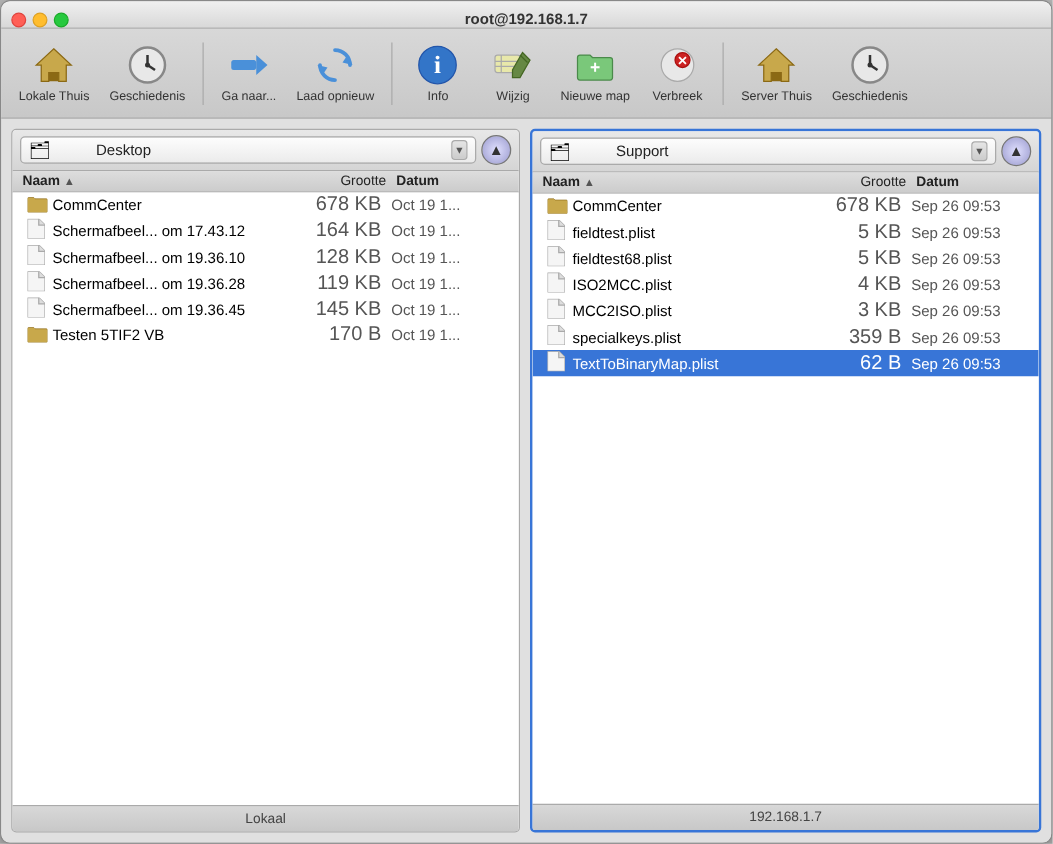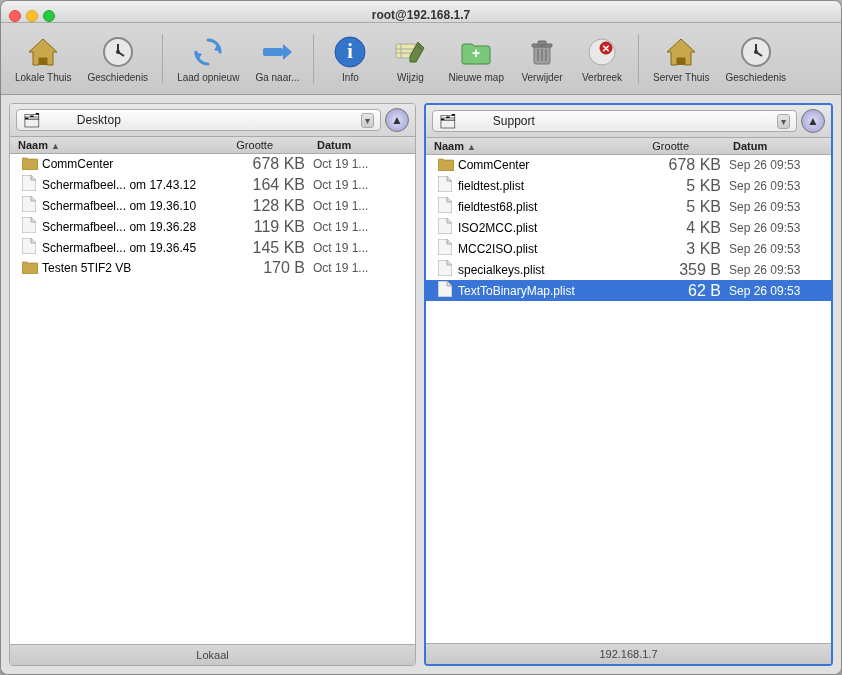--- a/index.html
+++ b/index.html
@@ -150,21 +150,21 @@
       color: #333;
     }
     .file-list-header {
       display: flex;
       background: linear-gradient(to bottom, #ddd, #ccc);
       border-bottom: 1px solid #aaa;
       padding: 2px 8px;
     }
     .col-name { flex: 1; font-weight: bold; font-size: 11px; color: #222; }
     .col-size { width: 70px; font-weight: normal; font-size: 11px; color: #222; text-align: right; padding-right: 8px; }
-    .col-date { width: 90px; font-weight: bold; font-size: 11px; color: #222; margin-left: 36px; }
+    .col-date { width: 90px; font-weight: bold; font-size: 11px; color: #222; }
     .sort-arrow { font-size: 9px; color: #555; }
     .file-list {
       flex: 1;
       overflow-y: auto;
       background: white;
     }
     .file-row {
       display: flex;
       align-items: center;
       padding: 1px 12px;
@@ -230,37 +230,37 @@
         </svg>
       </div>
       <span class="toolbar-label">Geschiedenis</span>
     </div>
 
     <div class="toolbar-separator"></div>
 
     <div class="toolbar-item">
       <div class="toolbar-icon">
         <svg width="36" height="36" viewBox="0 0 36 36">
+          <rect x="4" y="14" width="20" height="8" fill="#4a90d9" rx="2"></rect>
+          <polygon points="24,10 33,18 24,26" fill="#4a90d9"></polygon>
+        </svg>
+      </div>
+      <span class="toolbar-label">Ga naar...</span>
+    </div>
+
+    <div class="toolbar-item">
+      <div class="toolbar-icon">
+        <svg width="36" height="36" viewBox="0 0 36 36">
           <path d="M18 6 A12 12 0 0 1 30 18" fill="none" stroke="#4a90d9" stroke-width="3" stroke-linecap="round"></path>
           <path d="M18 30 A12 12 0 0 1 6 18" fill="none" stroke="#4a90d9" stroke-width="3" stroke-linecap="round"></path>
           <polygon points="28,10 32,18 24,16" fill="#4a90d9"></polygon>
           <polygon points="8,26 4,18 12,20" fill="#4a90d9"></polygon>
         </svg>
       </div>
       <span class="toolbar-label">Laad opnieuw</span>
-    </div>
-
-    <div class="toolbar-item">
-      <div class="toolbar-icon">
-        <svg width="36" height="36" viewBox="0 0 36 36">
-          <rect x="4" y="14" width="20" height="8" fill="#4a90d9" rx="2"></rect>
-          <polygon points="24,10 33,18 24,26" fill="#4a90d9"></polygon>
-        </svg>
-      </div>
-      <span class="toolbar-label">Ga naar...</span>
     </div>
 
     <div class="toolbar-separator"></div>
 
     <div class="toolbar-item">
       <div class="toolbar-icon">
         <svg width="36" height="36" viewBox="0 0 36 36">
           <circle cx="18" cy="18" r="15" fill="#3375c8" stroke="#2255aa" stroke-width="1"></circle>
           <text x="18" y="24" text-anchor="middle" fill="white" font-size="20" font-weight="bold" font-family="serif">i</text>
         </svg>
@@ -285,33 +285,20 @@
     <div class="toolbar-item">
       <div class="toolbar-icon">
         <svg width="36" height="36" viewBox="0 0 36 36">
           <path d="M4 12 Q4 10 6 10 L14 10 L16 12 L30 12 Q32 12 32 14 L32 28 Q32 30 30 30 L6 30 Q4 30 4 28 Z" fill="#7ac87a" stroke="#4a8a4a" stroke-width="1"></path>
           <text x="18" y="24" text-anchor="middle" fill="white" font-size="14" font-weight="bold">+</text>
         </svg>
       </div>
       <span class="toolbar-label">Nieuwe map</span>
     </div>
 
-    <div class="toolbar-item">
-      <div class="toolbar-icon">
-        <svg width="36" height="36" viewBox="0 0 36 36">
-          <rect x="10" y="12" width="16" height="18" rx="2" fill="#a0a0a0" stroke="#777" stroke-width="1"></rect>
-          <rect x="8" y="10" width="20" height="3" rx="1" fill="#888" stroke="#666" stroke-width="1"></rect>
-          <rect x="14" y="7" width="8" height="4" rx="1" fill="#888" stroke="#666" stroke-width="1"></rect>
-          <line x1="14" y1="15" x2="14" y2="27" stroke="#666" stroke-width="1"></line>
-          <line x1="18" y1="15" x2="18" y2="27" stroke="#666" stroke-width="1"></line>
-          <line x1="22" y1="15" x2="22" y2="27" stroke="#666" stroke-width="1"></line>
-        </svg>
-      </div>
-      <span class="toolbar-label">Verwijder</span>
-    </div>
 
     <div class="toolbar-item">
       <div class="toolbar-icon">
         <svg width="36" height="36" viewBox="0 0 36 36">
           <circle cx="18" cy="18" r="13" fill="#e8e8e8" stroke="#aaa" stroke-width="1"></circle>
           <circle cx="22" cy="14" r="6" fill="#cc2222" stroke="#aa1111" stroke-width="1"></circle>
           <text x="22" y="18" text-anchor="middle" fill="white" font-size="10" font-weight="bold">✕</text>
         </svg>
       </div>
       <span class="toolbar-label">Verbreek</span>

